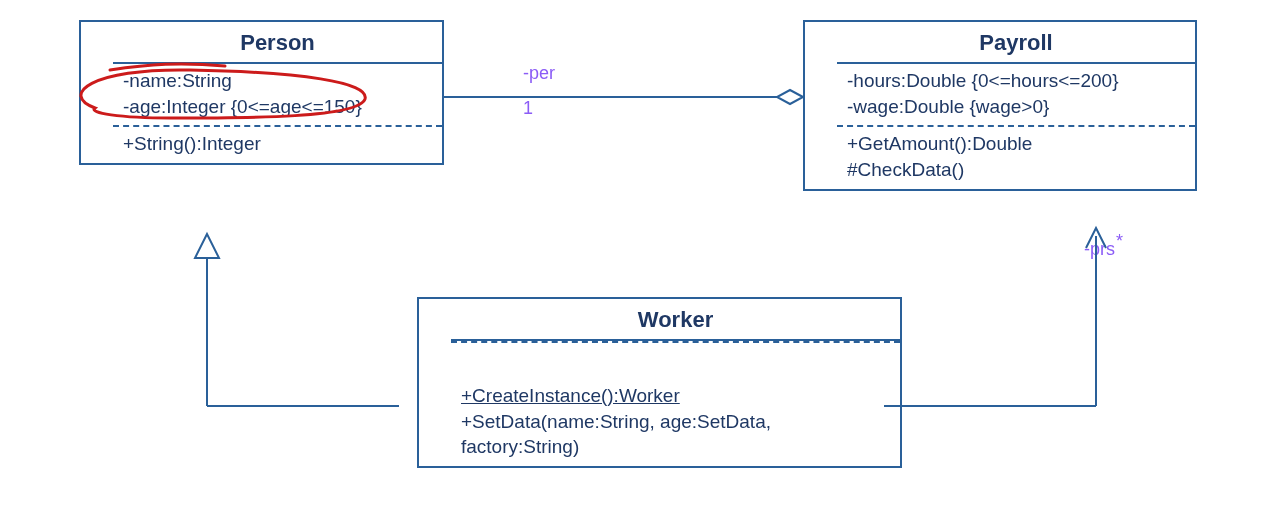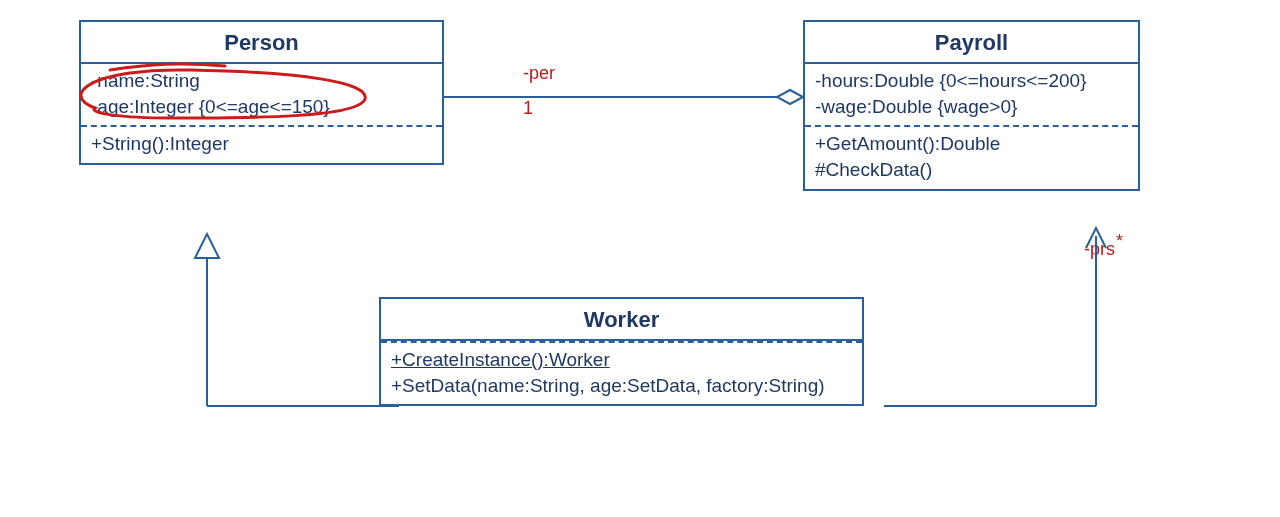--- a/index.html
+++ b/index.html
@@ -10,44 +10,45 @@
     width: 1280px;
     height: 517px;
     position: relative;
   }
   .uml-class {
     position: absolute;
     border: 2px solid #2a6099;
     background: #fff;
     color: #1f3864;
     box-sizing: border-box;
+    padding-left: 32px;
   }
   .uml-header {
     text-align: center;
     font-weight: bold;
     font-size: 22px;
     padding: 8px 4px 6px 4px;
     border-bottom: 2px solid #2a6099;
     color: #1f3864;
   }
   .uml-section {
     padding: 4px 10px 6px 10px;
     font-size: 19px;
     line-height: 1.35;
   }
   .uml-sep {
     border-top: 2px dashed #2a6099;
     height: 0;
     margin: 0;
   }
-  .underline { text-decoration: underline; }
+  .underline { text-decoration: underline; margin-top: 36px; }
 
   .assoc-label {
     position: absolute;
-    color: #b91c1c;
+    color: #8b5cf6;
     font-size: 18px;
   }
 
   svg.overlay {
     position: absolute;
     top: 0; left: 0;
     width: 1280px;
     height: 517px;
     pointer-events: none;
   }
@@ -60,34 +61,34 @@
   <div class="uml-section">
     <div>-name:String</div>
     <div>-age:Integer {0&lt;=age&lt;=150}</div>
   </div>
   <div class="uml-sep"></div>
   <div class="uml-section">
     <div>+String():Integer</div>
   </div>
 </div>
 
-<div class="uml-class" style="left:803px;top:20px;width:337px;">
+<div class="uml-class" style="left:803px;top:20px;width:394px;">
   <div class="uml-header">Payroll</div>
   <div class="uml-section">
     <div>-hours:Double {0&lt;=hours&lt;=200}</div>
     <div>-wage:Double {wage&gt;0}</div>
   </div>
   <div class="uml-sep"></div>
   <div class="uml-section">
     <div>+GetAmount():Double</div>
     <div>#CheckData()</div>
   </div>
 </div>
 
-<div class="uml-class" style="left:379px;top:297px;width:485px;">
+<div class="uml-class" style="left:417px;top:297px;width:485px;">
   <div class="uml-header">Worker</div>
   <div class="uml-sep"></div>
   <div class="uml-section">
     <div class="underline">+CreateInstance():Worker</div>
     <div>+SetData(name:String, age:SetData, factory:String)</div>
   </div>
 </div>
 
 <div class="assoc-label" style="left:523px;top:63px;">-per</div>
 <div class="assoc-label" style="left:523px;top:98px;">1</div>

